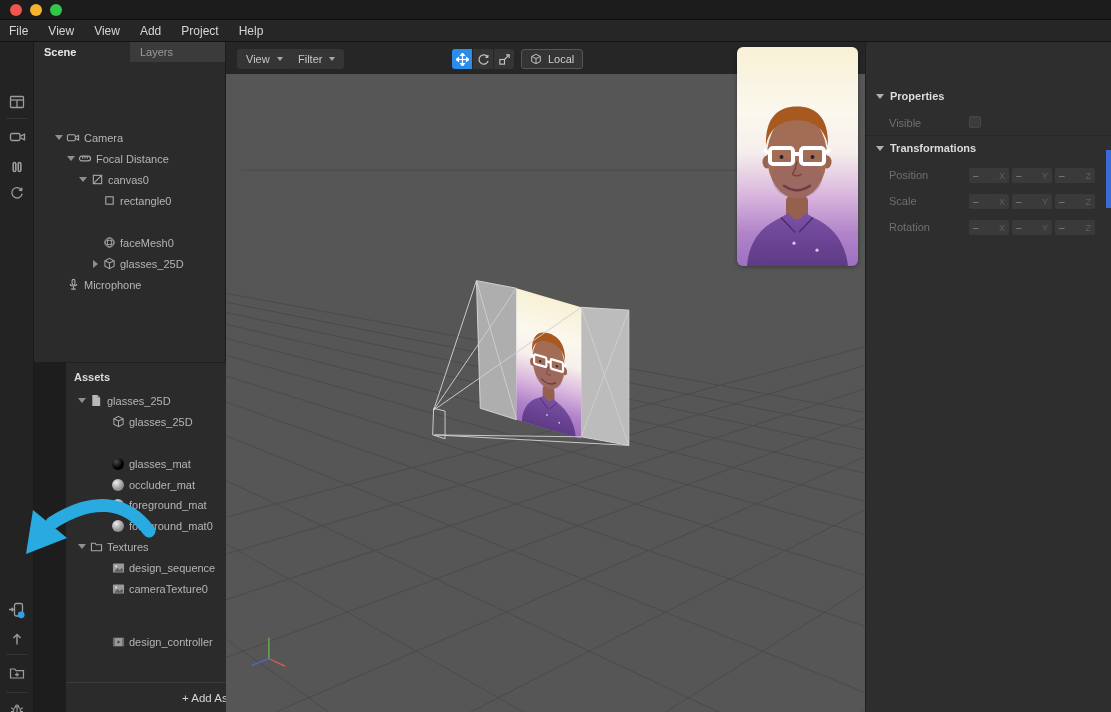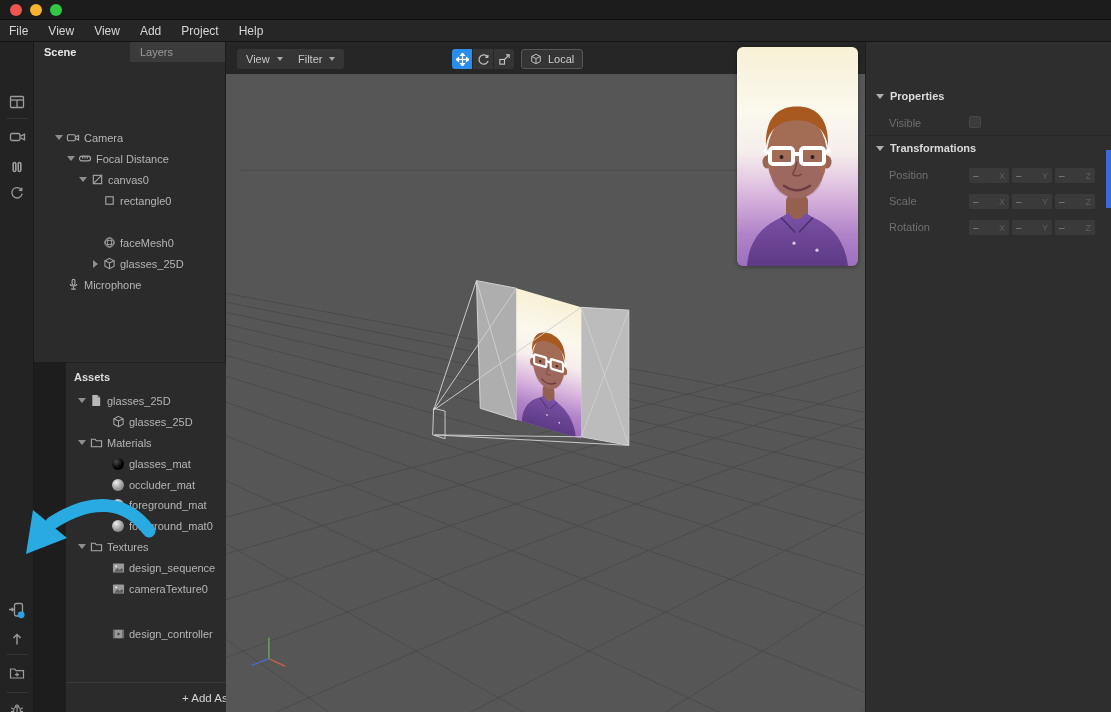--- a/index.html
+++ b/index.html
@@ -279,29 +279,20 @@
   <div class="arow" style="top:48px; padding-left:33px">
     <span class="tw"></span>
     <span class="ticon">
         <svg width="13" height="13" viewBox="0 0 14 14" fill="none" stroke="#a8a8a8" stroke-width="1.1">
           <path d="M7,1.5 L12,4 V10 L7,12.5 L2,10 V4 Z"></path>
           <path d="M2,4 L7,6.5 L12,4 M7,6.5 V12.5"></path>
         </svg>
       </span>
     <span>glasses_25D</span>
   </div>
-  <div class="arow" style="top:69px; padding-left:11px">
-    <span class="tw exp"></span>
-    <span class="ticon">
-        <svg width="13" height="12" viewBox="0 0 14 13" fill="none" stroke="#a8a8a8" stroke-width="1.2">
-          <path d="M1.5,2.5 h4 l1.4,1.6 h5.6 v6.4 h-11 z"></path>
-        </svg>
-      </span>
-    <span>Materials</span>
-  </div>
   <div class="arow" style="top:90px; padding-left:33px">
     <span class="tw"></span>
     <span class="ticon">
         <span class="sphere black"></span>
       </span>
     <span>glasses_mat</span>
     <span class="badge insert">→</span>
   </div>
   <div class="arow" style="top:111px; padding-left:33px">
     <span class="tw"></span>
@@ -350,21 +341,21 @@
     <span class="ticon">
         <svg width="13" height="12" viewBox="0 0 14 13">
           <rect x="1" y="1.5" width="12" height="10" rx="1" fill="#9a9a9a"></rect>
           <circle cx="4.5" cy="4.8" r="1.2" fill="#dedede"></circle>
           <path d="M2.5,10 L6,6.5 L8.2,8.6 L10.5,6.4 L12,8 V10.5 H2.5 Z" fill="#5f5f5f"></path>
         </svg>
       </span>
     <span>cameraTexture0</span>
     <span class="badge letter">A</span>
   </div>
-  <div class="arow" style="top:260px; padding-left:33px">
+  <div class="arow" style="top:268px; padding-left:33px">
     <span class="tw"></span>
     <span class="ticon">
         <svg width="13" height="12" viewBox="0 0 14 13">
           <rect x="1" y="2" width="12" height="9" rx="1" fill="#9a9a9a"></rect>
           <rect x="1" y="2" width="2.2" height="9" fill="#6e6e6e"></rect>
           <rect x="10.8" y="2" width="2.2" height="9" fill="#6e6e6e"></rect>
           <path d="M6,4.5 L9,6.5 L6,8.5 Z" fill="#3d3d3d"></path>
         </svg>
       </span>
     <span>design_controller</span>

